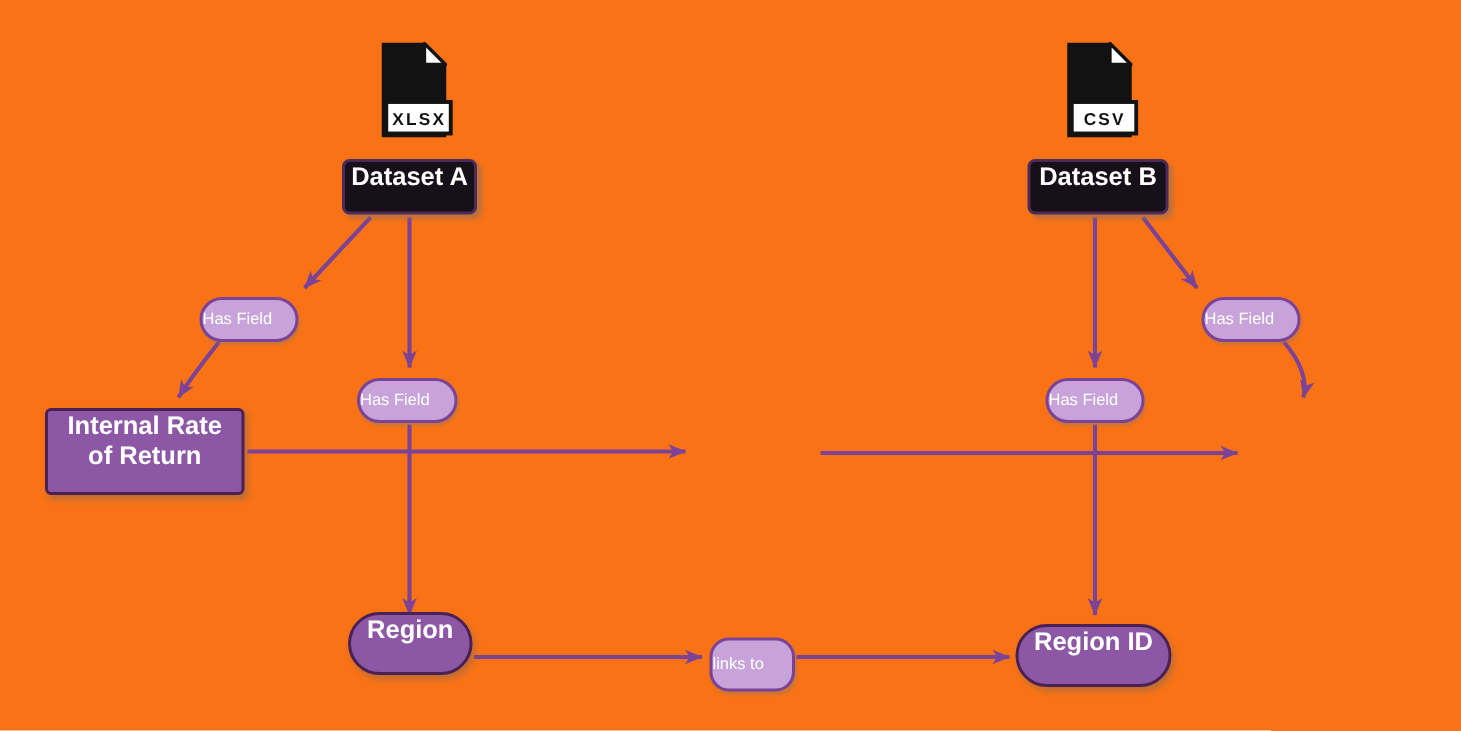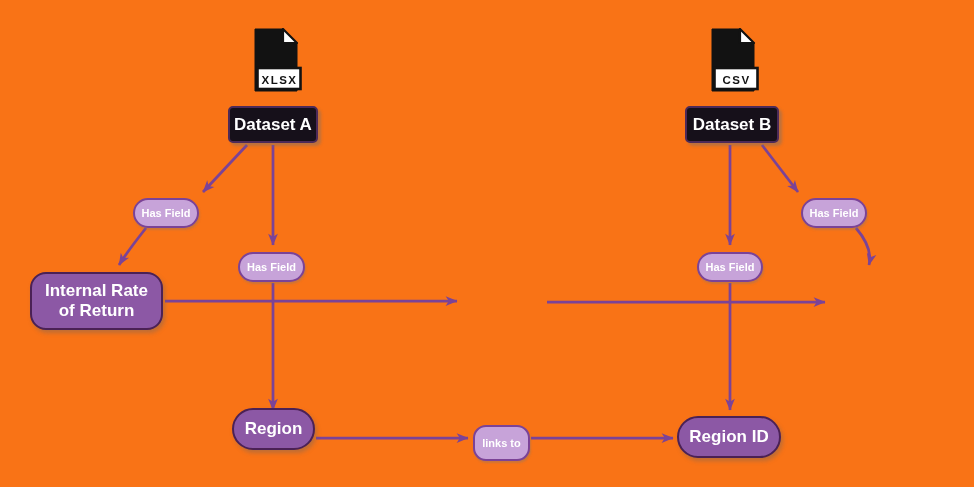--- a/index.html
+++ b/index.html
@@ -38,21 +38,20 @@
     fill: #121212;
     font-size: 11.5px;
     font-weight: bold;
     letter-spacing: 1.5px;
     font-family: "Liberation Sans", sans-serif;
   }
   .node {
     position: absolute;
     box-sizing: border-box;
     display: flex;
-    align-items: center;
     justify-content: center;
     text-align: center;
     color: #ffffff;
     font-weight: bold;
     cursor: pointer;
   }
   .dataset-node {
     background: #16101a;
     border: 2px solid #4d2a58;
     border-radius: 5px;
@@ -65,25 +64,25 @@
     font-size: 17px;
     line-height: 1.15;
     padding: 0 8px;
     box-shadow: 2px 3px 4px rgba(100,100,100,0.4);
   }
   .edge-label {
     position: absolute;
     box-sizing: border-box;
     display: flex;
     align-items: center;
-    justify-content: center;
+    justify-content: flex-start;
     background: #c7a3d9;
     border: 2px solid #7b4397;
     color: #ffffff;
-    font-weight: bold;
+    font-weight: normal;
     font-size: 11px;
     white-space: nowrap;
     box-shadow: 1px 2px 2px rgba(120,120,120,0.35);
     cursor: pointer;
   }
 </style>
 </head>
 <body>
 
 <div class="canvas">
@@ -122,21 +121,21 @@
     <text class="ext" x="29.5" y="55.5" text-anchor="middle">CSV</text>
   </svg>
 
   <div class="node dataset-node" style="left:228px; top:106px; width:90px; height:37px;">
     <span>Dataset A</span>
   </div>
   <div class="node dataset-node" style="left:685px; top:106px; width:94px; height:37px;">
     <span>Dataset B</span>
   </div>
 
-  <div class="node field-node" style="left:30px; top:272px; width:133px; height:58px; border-radius:16px;">
+  <div class="node field-node" style="left:30px; top:272px; width:133px; height:58px; border-radius:4px;">
     <span>Internal Rate of Return</span>
   </div>
   <div class="node field-node" style="left:232px; top:408px; width:83px; height:42px; border-radius:21px;">
     <span>Region</span>
   </div>
   <div class="node field-node" style="left:677px; top:416px; width:104px; height:42px; border-radius:21px;">
     <span>Region ID</span>
   </div>
 
   <div class="edge-label" style="left:133px; top:198px; width:66px; height:30px; border-radius:15px;">

